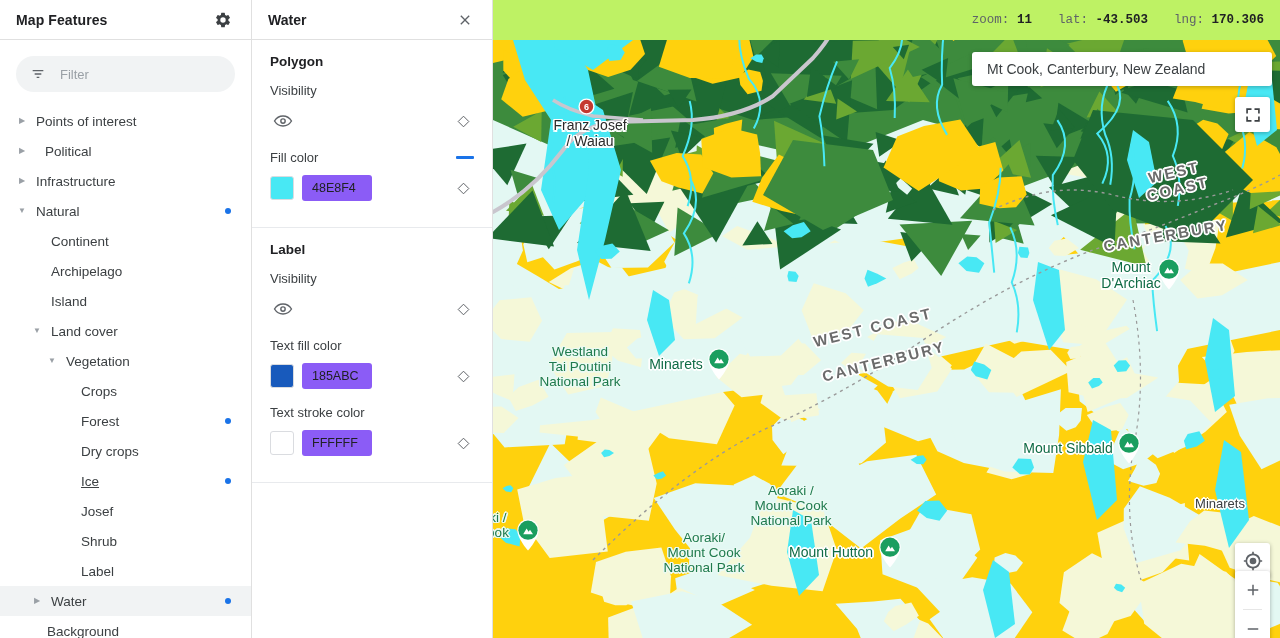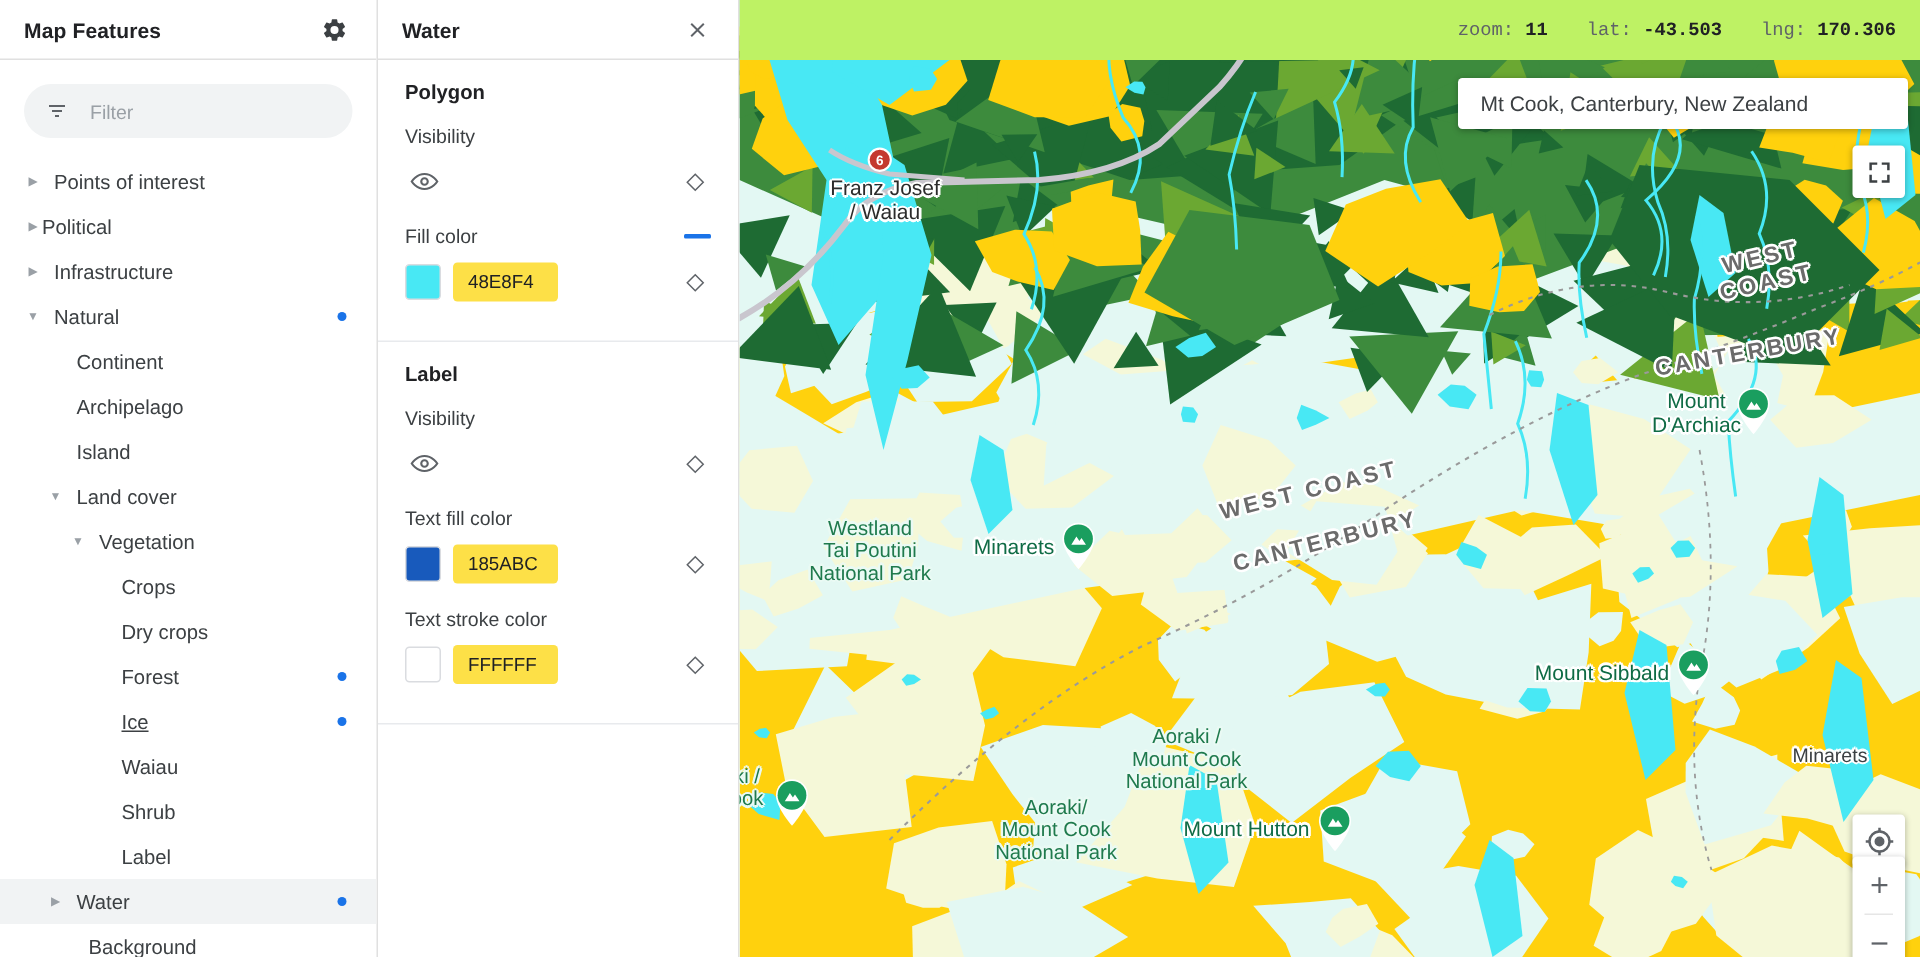--- a/index.html
+++ b/index.html
@@ -82,21 +82,21 @@
   .minus-line { width: 18px; height: 3px; background: #1a73e8; border-radius: 1px; }
   .prop-ctl-row {
     display: flex; align-items: center; justify-content: space-between;
     height: 34px; margin-bottom: 12px;
   }
   .eye-btn { width: 24px; height: 24px; display: flex; align-items: center; justify-content: center; cursor: pointer; margin-left: 1px; }
   .kf-btn { width: 18px; height: 18px; display: flex; align-items: center; justify-content: center; cursor: pointer; margin-right: 2px; }
   .swatch-group { display: flex; align-items: center; gap: 8px; }
   .swatch { width: 24px; height: 24px; border-radius: 3px; border: 1px solid #dadce0; cursor: pointer; }
   .hexfield {
-    background: #fde047; border: none; border-radius: 3px;
+    background: #8b5cf6; border: none; border-radius: 3px;
     height: 26px; width: 70px; padding: 0 10px;
     font-size: 12.5px; color: #202124; outline: none;
     font-family: "Liberation Sans", sans-serif;
   }
 
   
   #map { position: relative; flex: 1; height: 638px; overflow: hidden; background: #e0f7f2; }
   #map-canvas { position: absolute; inset: 0; width: 100%; height: 100%; display: block; }
 
   .topbar {
@@ -186,21 +186,21 @@
       </div>
     </div>
 
     <div class="tree" id="feature-tree">
         <div class="tree-row" style="padding-left: 16px;">
           <span class="caret">▶</span>
           <span class="tree-label" style="margin-left: 8px;">Points of interest</span>
         </div>
         <div class="tree-row" style="padding-left: 16px;">
           <span class="caret">▶</span>
-          <span class="tree-label" style="margin-left: 0;">Political</span>
+          <span class="tree-label" style="margin-left: 17px;">Political</span>
         </div>
         <div class="tree-row" style="padding-left: 16px;">
           <span class="caret">▶</span>
           <span class="tree-label" style="margin-left: 8px;">Infrastructure</span>
         </div>
         <div class="tree-row" style="padding-left: 16px;">
           <span class="caret">▼</span>
           <span class="tree-label" style="margin-left: 8px;">Natural</span>
           <span class="dot" style="background: rgb(26, 115, 232);"></span>
         </div>
@@ -223,52 +223,52 @@
         <div class="tree-row" style="padding-left: 46px;">
           <span class="caret">▼</span>
           <span class="tree-label" style="margin-left: 8px;">Vegetation</span>
         </div>
         <div class="tree-row" style="padding-left: 61px;">
           <span class="caret none">▶</span>
           <span class="tree-label" style="margin-left: 8px;">Crops</span>
         </div>
         <div class="tree-row" style="padding-left: 61px;">
           <span class="caret none">▶</span>
-          <span class="tree-label" style="margin-left: 8px;">Dry crops</span>
-        </div>
-        <div class="tree-row" style="padding-left: 61px;">
-          <span class="caret none">▶</span>
           <span class="tree-label" style="margin-left: 8px;">Forest</span>
           <span class="dot" style="background: rgb(26, 115, 232);"></span>
         </div>
+        <div class="tree-row" style="padding-left: 61px;">
+          <span class="caret none">▶</span>
+          <span class="tree-label" style="margin-left: 8px;">Dry crops</span>
+        </div>
         <div class="tree-row" style="padding-left: 61px; text-decoration: underline;">
           <span class="caret none">▶</span>
           <span class="tree-label" style="margin-left: 8px;">Ice</span>
           <span class="dot" style="background: rgb(26, 115, 232);"></span>
         </div>
         <div class="tree-row" style="padding-left: 61px;">
           <span class="caret none">▶</span>
-          <span class="tree-label" style="margin-left: 8px;">Waiau</span>
+          <span class="tree-label" style="margin-left: 8px;">Josef</span>
         </div>
         <div class="tree-row" style="padding-left: 61px;">
           <span class="caret none">▶</span>
           <span class="tree-label" style="margin-left: 8px;">Shrub</span>
         </div>
         <div class="tree-row" style="padding-left: 61px;">
           <span class="caret none">▶</span>
           <span class="tree-label" style="margin-left: 8px;">Label</span>
         </div>
         <div class="tree-row selected" style="padding-left: 31px;">
           <span class="caret">▶</span>
           <span class="tree-label" style="margin-left: 8px;">Water</span>
           <span class="dot" style="background: rgb(26, 115, 232);"></span>
         </div>
         <div class="tree-row" style="padding-left: 31px;">
           <span class="caret none">▶</span>
-          <span class="tree-label" style="margin-left: 16px;">Background</span>
+          <span class="tree-label" style="margin-left: 4px;">Background</span>
         </div>
       </div>
   </div>
 
   <div id="props">
     <div class="pp-header">
       <div class="pp-title">Water</div>
       <div class="close-btn">
         <svg width="16" height="16" viewBox="0 0 24 24" aria-hidden="true">
           <path d="M19 6.41 17.59 5 12 10.59 6.41 5 5 6.41 10.59 12 5 17.59 6.41 19 12 13.41 17.59 19 19 17.59 13.41 12z" fill="#5f6368"></path>

